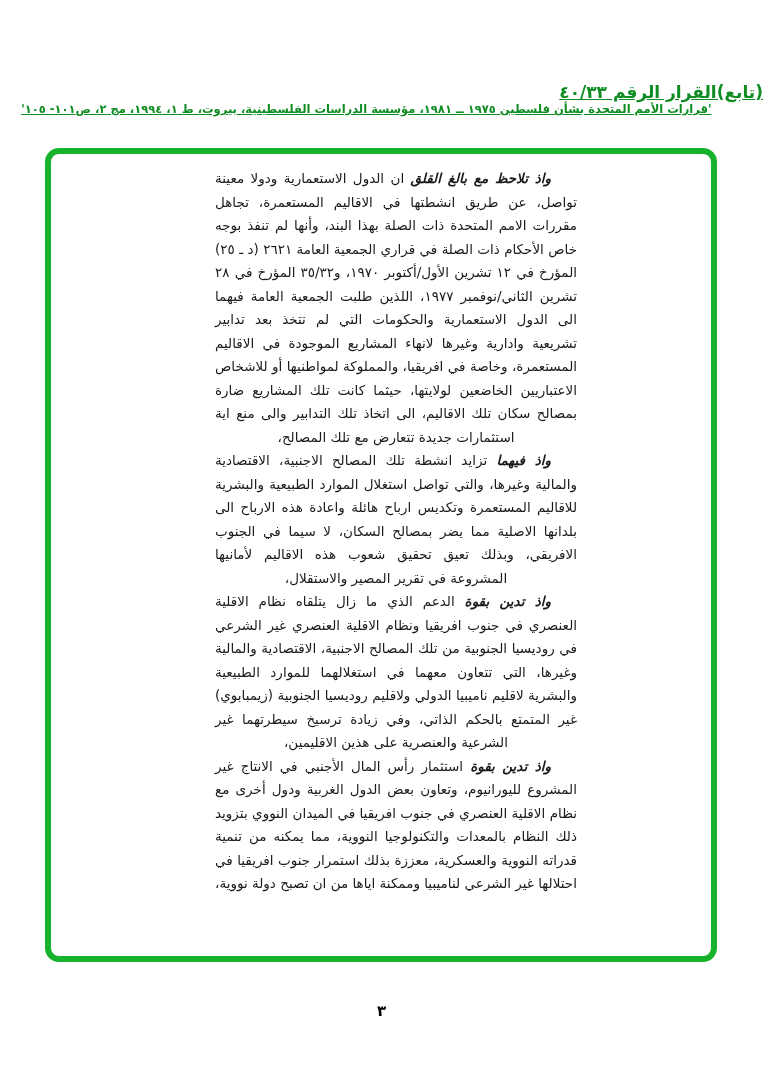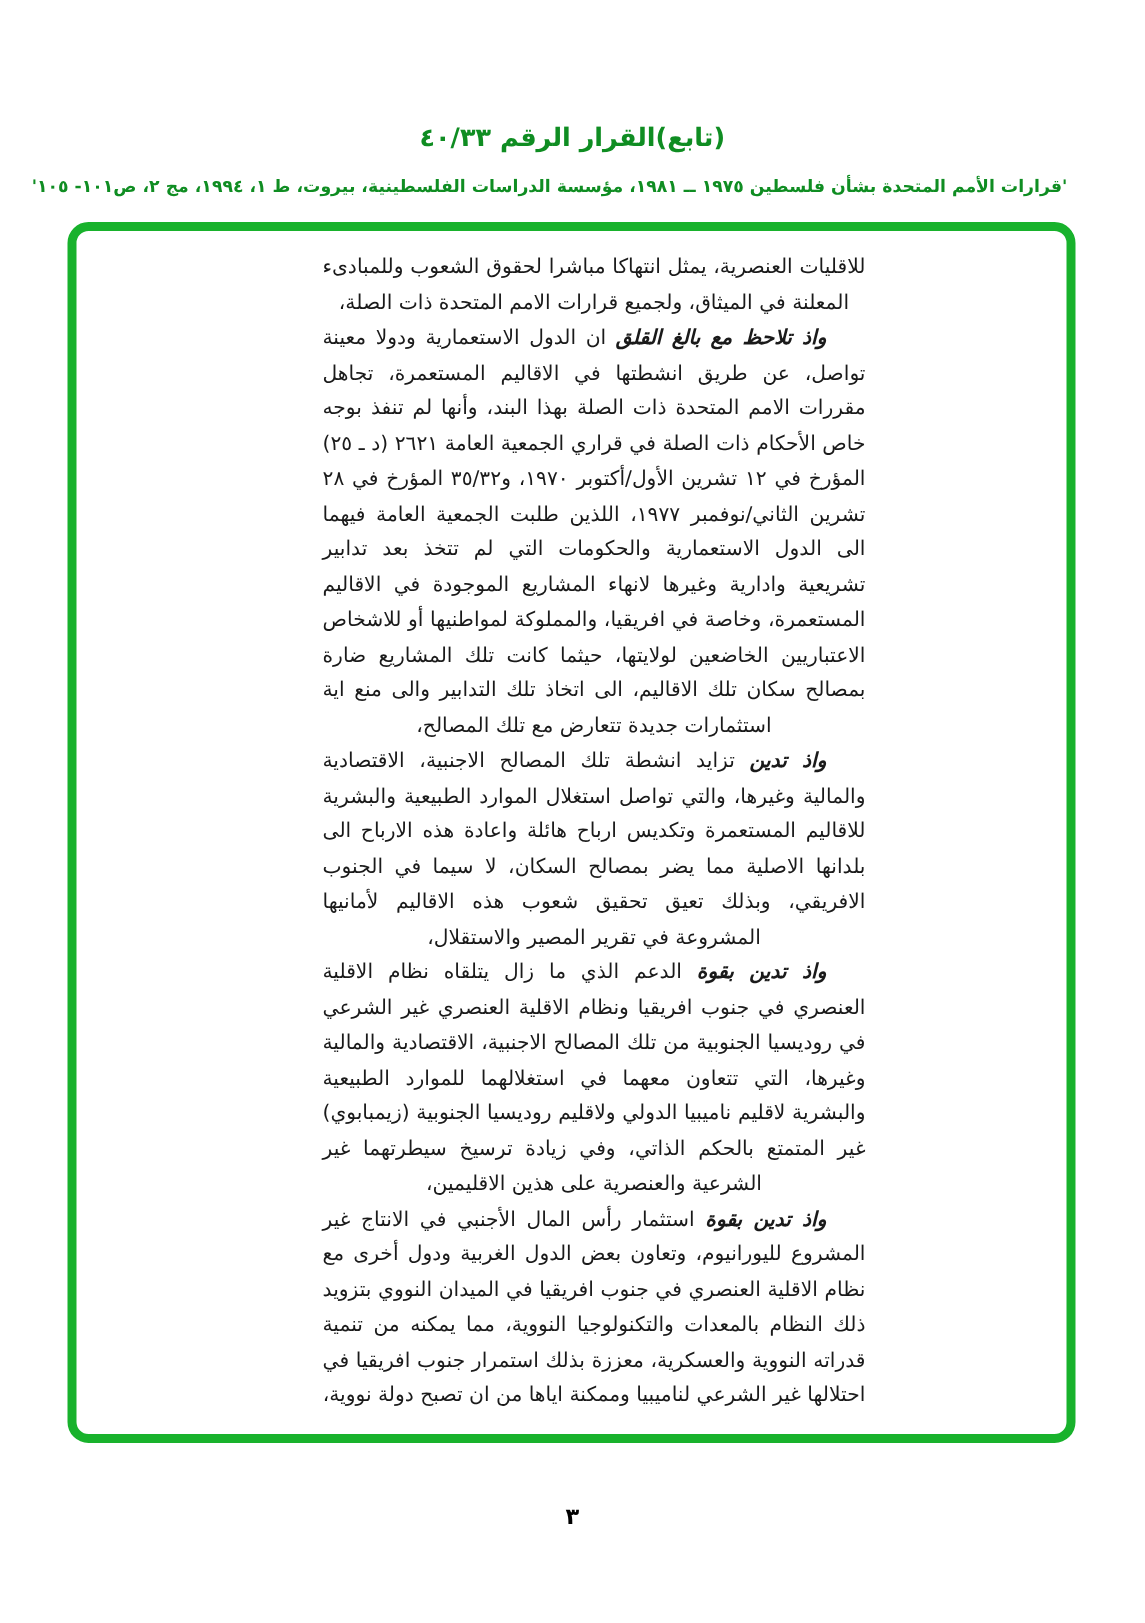--- a/index.html
+++ b/index.html
@@ -12,31 +12,32 @@
   }
   .page {
     position: relative;
     width: 763px; height: 1082px;
     background: #ffffff;
   }
   .header {
     position: absolute;
     top: 82px; left: 0; right: 0;
     direction: rtl;
-    text-align: center;
+    text-align: right;
     color: #0f8d22;
+    text-decoration: underline;
   }
   .doc-title {
     margin: 0;
     font-size: 17px;
     font-weight: bold;
     letter-spacing: 0.3px;
   }
   .source-line {
-    margin: 15px auto 0 auto;
+    margin: 0 auto 0 auto;
     width: 660px;
     font-size: 11.5px;
     font-weight: bold;
     white-space: nowrap;
   }
   .frame {
     position: absolute;
     left: 45px; top: 148px;
     width: 672px; height: 814px;
     border: 6px solid #18b22c;
@@ -74,22 +75,21 @@
 <div class="page">
 
   <div class="header">
     <h1 class="doc-title">(تابع)القرار الرقم ٤٠/٣٣</h1>
     <div class="source-line">'قرارات الأمم المتحدة بشأن فلسطين ١٩٧٥ ــ ١٩٨١، مؤسسة الدراسات الفلسطينية، بيروت، ط ١، ١٩٩٤، مج ٢، ص١٠١- ١٠٥'</div>
   </div>
 
   <div class="frame"></div>
 
   <div class="body-text">
-    <p class="para"><span class="lead"></span><span>للاقليات العنصرية، يمثل انتهاكا مباشرا لحقوق الشعوب وللمبادىء المعلنة في الميثاق، ولجميع قرارات الامم المتحدة ذات الصلة،</span></p>
     <p class="para indent"><span class="lead">واذ تلاحظ مع بالغ القلق</span><span> ان الدول الاستعمارية ودولا معينة تواصل، عن طريق انشطتها في الاقاليم المستعمرة، تجاهل مقررات الامم المتحدة ذات الصلة بهذا البند، وأنها لم تنفذ بوجه خاص الأحكام ذات الصلة في قراري الجمعية العامة ٢٦٢١ (د ـ ٢٥) المؤرخ في ١٢ تشرين الأول/أكتوبر ١٩٧٠، و٣٥/٣٢ المؤرخ في ٢٨ تشرين الثاني/نوفمبر ١٩٧٧، اللذين طلبت الجمعية العامة فيهما الى الدول الاستعمارية والحكومات التي لم تتخذ بعد تدابير تشريعية وادارية وغيرها لانهاء المشاريع الموجودة في الاقاليم المستعمرة، وخاصة في افريقيا، والمملوكة لمواطنيها أو للاشخاص الاعتباريين الخاضعين لولايتها، حيثما كانت تلك المشاريع ضارة بمصالح سكان تلك الاقاليم، الى اتخاذ تلك التدابير والى منع اية استثمارات جديدة تتعارض مع تلك المصالح،</span></p>
-    <p class="para indent"><span class="lead">واذ تدين</span><span> تزايد انشطة تلك المصالح الاجنبية، الاقتصادية والمالية وغيرها، والتي تواصل استغلال الموارد الطبيعية والبشرية للاقاليم المستعمرة وتكديس ارباح هائلة واعادة هذه الارباح الى بلدانها الاصلية مما يضر بمصالح السكان، لا سيما في الجنوب الافريقي، وبذلك تعيق تحقيق شعوب هذه الاقاليم لأمانيها المشروعة في تقرير المصير والاستقلال،</span></p>
+    <p class="para indent"><span class="lead">واذ فيهما</span><span> تزايد انشطة تلك المصالح الاجنبية، الاقتصادية والمالية وغيرها، والتي تواصل استغلال الموارد الطبيعية والبشرية للاقاليم المستعمرة وتكديس ارباح هائلة واعادة هذه الارباح الى بلدانها الاصلية مما يضر بمصالح السكان، لا سيما في الجنوب الافريقي، وبذلك تعيق تحقيق شعوب هذه الاقاليم لأمانيها المشروعة في تقرير المصير والاستقلال،</span></p>
     <p class="para indent"><span class="lead">واذ تدين بقوة</span><span> الدعم الذي ما زال يتلقاه نظام الاقلية العنصري في جنوب افريقيا ونظام الاقلية العنصري غير الشرعي في روديسيا الجنوبية من تلك المصالح الاجنبية، الاقتصادية والمالية وغيرها، التي تتعاون معهما في استغلالهما للموارد الطبيعية والبشرية لاقليم ناميبيا الدولي ولاقليم روديسيا الجنوبية (زيمبابوي) غير المتمتع بالحكم الذاتي، وفي زيادة ترسيخ سيطرتهما غير الشرعية والعنصرية على هذين الاقليمين،</span></p>
     <p class="para indent"><span class="lead">واذ تدين بقوة</span><span> استثمار رأس المال الأجنبي في الانتاج غير المشروع لليورانيوم، وتعاون بعض الدول الغربية ودول أخرى مع نظام الاقلية العنصري في جنوب افريقيا في الميدان النووي بتزويد ذلك النظام بالمعدات والتكنولوجيا النووية، مما يمكنه من تنمية قدراته النووية والعسكرية، معززة بذلك استمرار جنوب افريقيا في احتلالها غير الشرعي لناميبيا وممكنة اياها من ان تصبح دولة نووية،</span></p>
   </div>
 
   <div class="page-number">٣</div>
 
 </div>
 
 </body></html>

